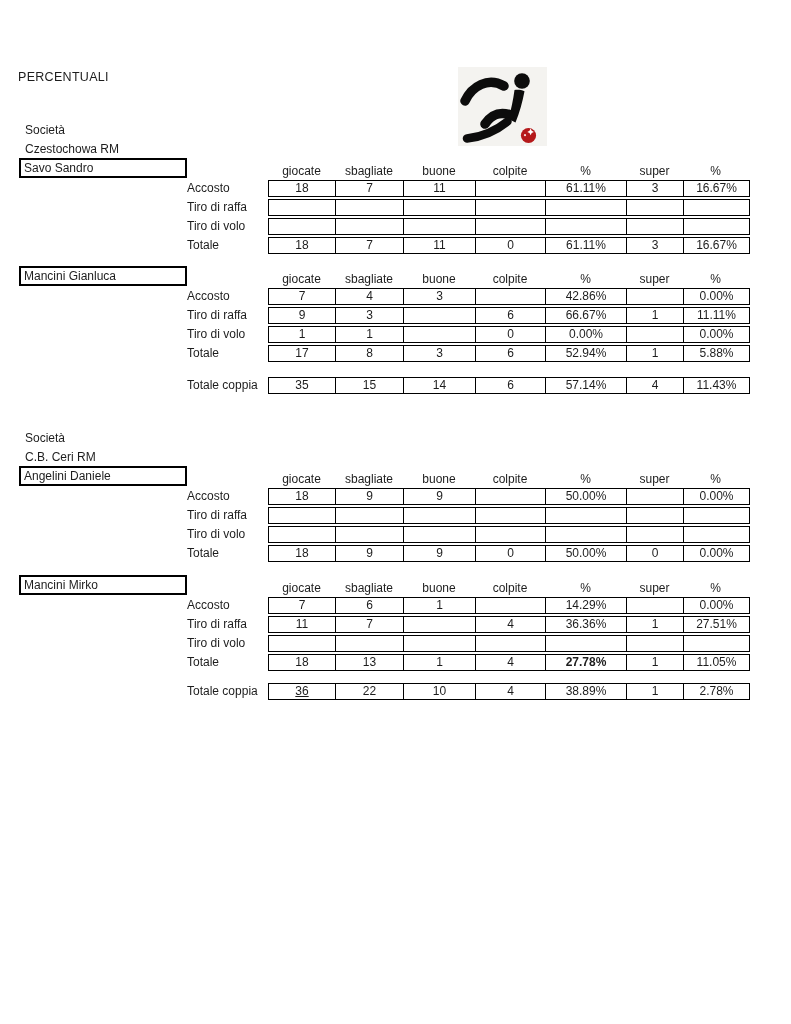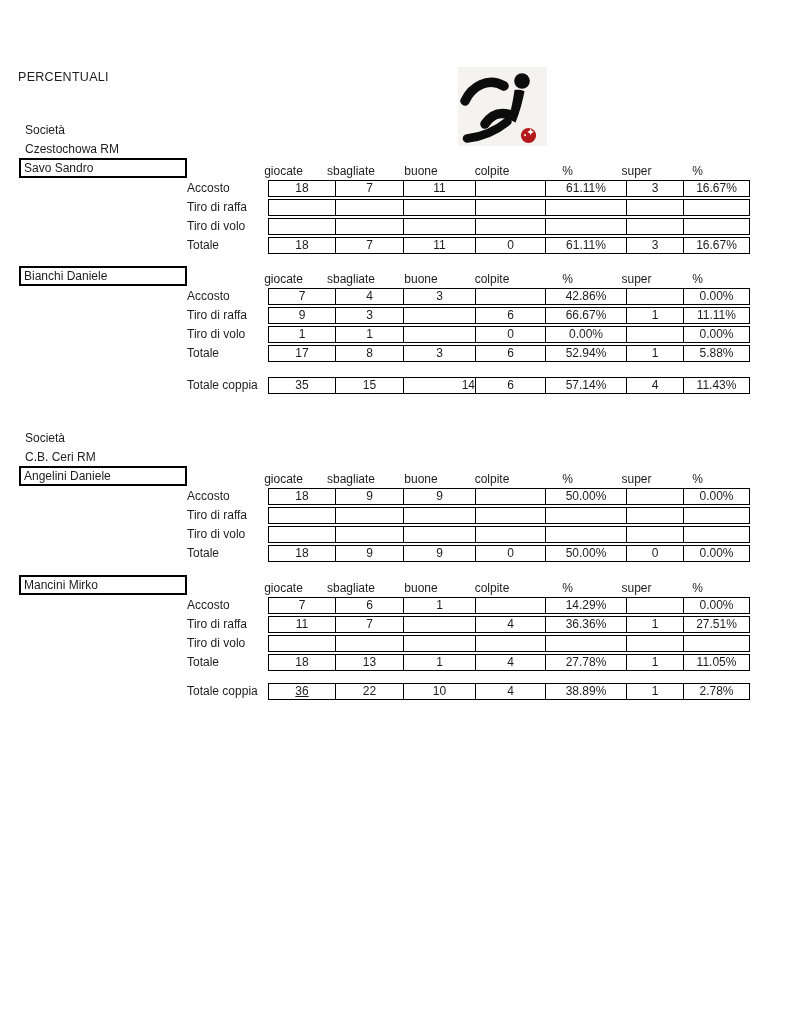--- a/index.html
+++ b/index.html
@@ -10,21 +10,21 @@
   }
   #doc { position:absolute; inset:0; }
   .abs { position:absolute; line-height:14px; white-space:nowrap; }
   .title { font-size:12.5px; letter-spacing:0.3px; }
   .player-block { position:absolute; left:19px; width:740px; }
   .name-box {
     position:absolute; left:0; top:0; width:168px; height:20px;
     border:2.5px solid #000; background:#fff;
     padding:1px 2px 0 3px; line-height:14px; white-space:nowrap; overflow:hidden;
   }
-  .hdr-row { position:absolute; left:231px; top:2px; display:flex; }
+  .hdr-row { position:absolute; left:249px; top:2px; display:flex; }
   .hdr-cell { text-align:center; padding-top:4px; line-height:14px; }
   .rows { position:absolute; left:166px; top:22px; }
   .trow { display:flex; height:17px; margin-bottom:2px; }
   .rlabel { width:83px; padding:1px 0 0 2px; line-height:14px; white-space:nowrap; }
   .cells { display:flex; border:1.4px solid #000; background:#fff; height:17px; }
   .cell { border-right:1.4px solid #000; text-align:center; line-height:13.5px; padding-top:0.5px; overflow:hidden; }
   .cell:last-child { border-right:none; }
   .coppia-wrap { position:absolute; left:185px; }
   svg { display:block; }
 </style>
@@ -106,21 +106,21 @@
               <div class="cell" style="width: 72px;">11</div>
               <div class="cell" style="width: 70px;">0</div>
               <div class="cell" style="width: 81px;">61.11%</div>
               <div class="cell" style="width: 57px;">3</div>
               <div class="cell" style="width: 65px;">16.67%</div>
             </div>
           </div>
         </div>
       </div>
       <div class="player-block" style="top: 266px;">
-        <div class="name-box"><span>Bianchi Daniele</span></div>
+        <div class="name-box"><span>Mancini Gianluca</span></div>
         <div class="hdr-row">
           <div class="hdr-cell" style="width: 67px;">giocate</div>
           <div class="hdr-cell" style="width: 68px;">sbagliate</div>
           <div class="hdr-cell" style="width: 72px;">buone</div>
           <div class="hdr-cell" style="width: 70px;">colpite</div>
           <div class="hdr-cell" style="width: 81px;">%</div>
           <div class="hdr-cell" style="width: 57px;">super</div>
           <div class="hdr-cell" style="width: 65px;">%</div>
         </div>
         <div class="rows">
@@ -173,21 +173,21 @@
             </div>
           </div>
         </div>
       </div>
       <div class="coppia-wrap" style="top: 377px;">
         <div class="trow">
           <div class="rlabel">Totale coppia</div>
           <div class="cells">
             <div class="cell" style="width: 67px;">35</div>
             <div class="cell" style="width: 68px;">15</div>
-            <div class="cell" style="width: 72px; text-align: right;">14</div>
+            <div class="cell" style="width: 72px;">14</div>
             <div class="cell" style="width: 70px;">6</div>
             <div class="cell" style="width: 81px;">57.14%</div>
             <div class="cell" style="width: 57px;">4</div>
             <div class="cell" style="width: 65px;">11.43%</div>
           </div>
         </div>
       </div>
       <div class="abs" style="left: 25px; top: 431px;">Società</div>
       <div class="abs" style="left: 25px; top: 450px;">C.B. Ceri RM</div>
       <div class="player-block" style="top: 466px;">
@@ -300,21 +300,21 @@
               <div class="cell" style="width: 65px;"></div>
             </div>
           </div>
           <div class="trow">
             <div class="rlabel">Totale</div>
             <div class="cells">
               <div class="cell" style="width: 67px;">18</div>
               <div class="cell" style="width: 68px;">13</div>
               <div class="cell" style="width: 72px;">1</div>
               <div class="cell" style="width: 70px;">4</div>
-              <div class="cell" style="width: 81px;">27.78%</div>
+              <div class="cell" style="width: 81px; font-weight: bold;">27.78%</div>
               <div class="cell" style="width: 57px;">1</div>
               <div class="cell" style="width: 65px;">11.05%</div>
             </div>
           </div>
         </div>
       </div>
       <div class="coppia-wrap" style="top: 683px;">
         <div class="trow">
           <div class="rlabel">Totale coppia</div>
           <div class="cells">

